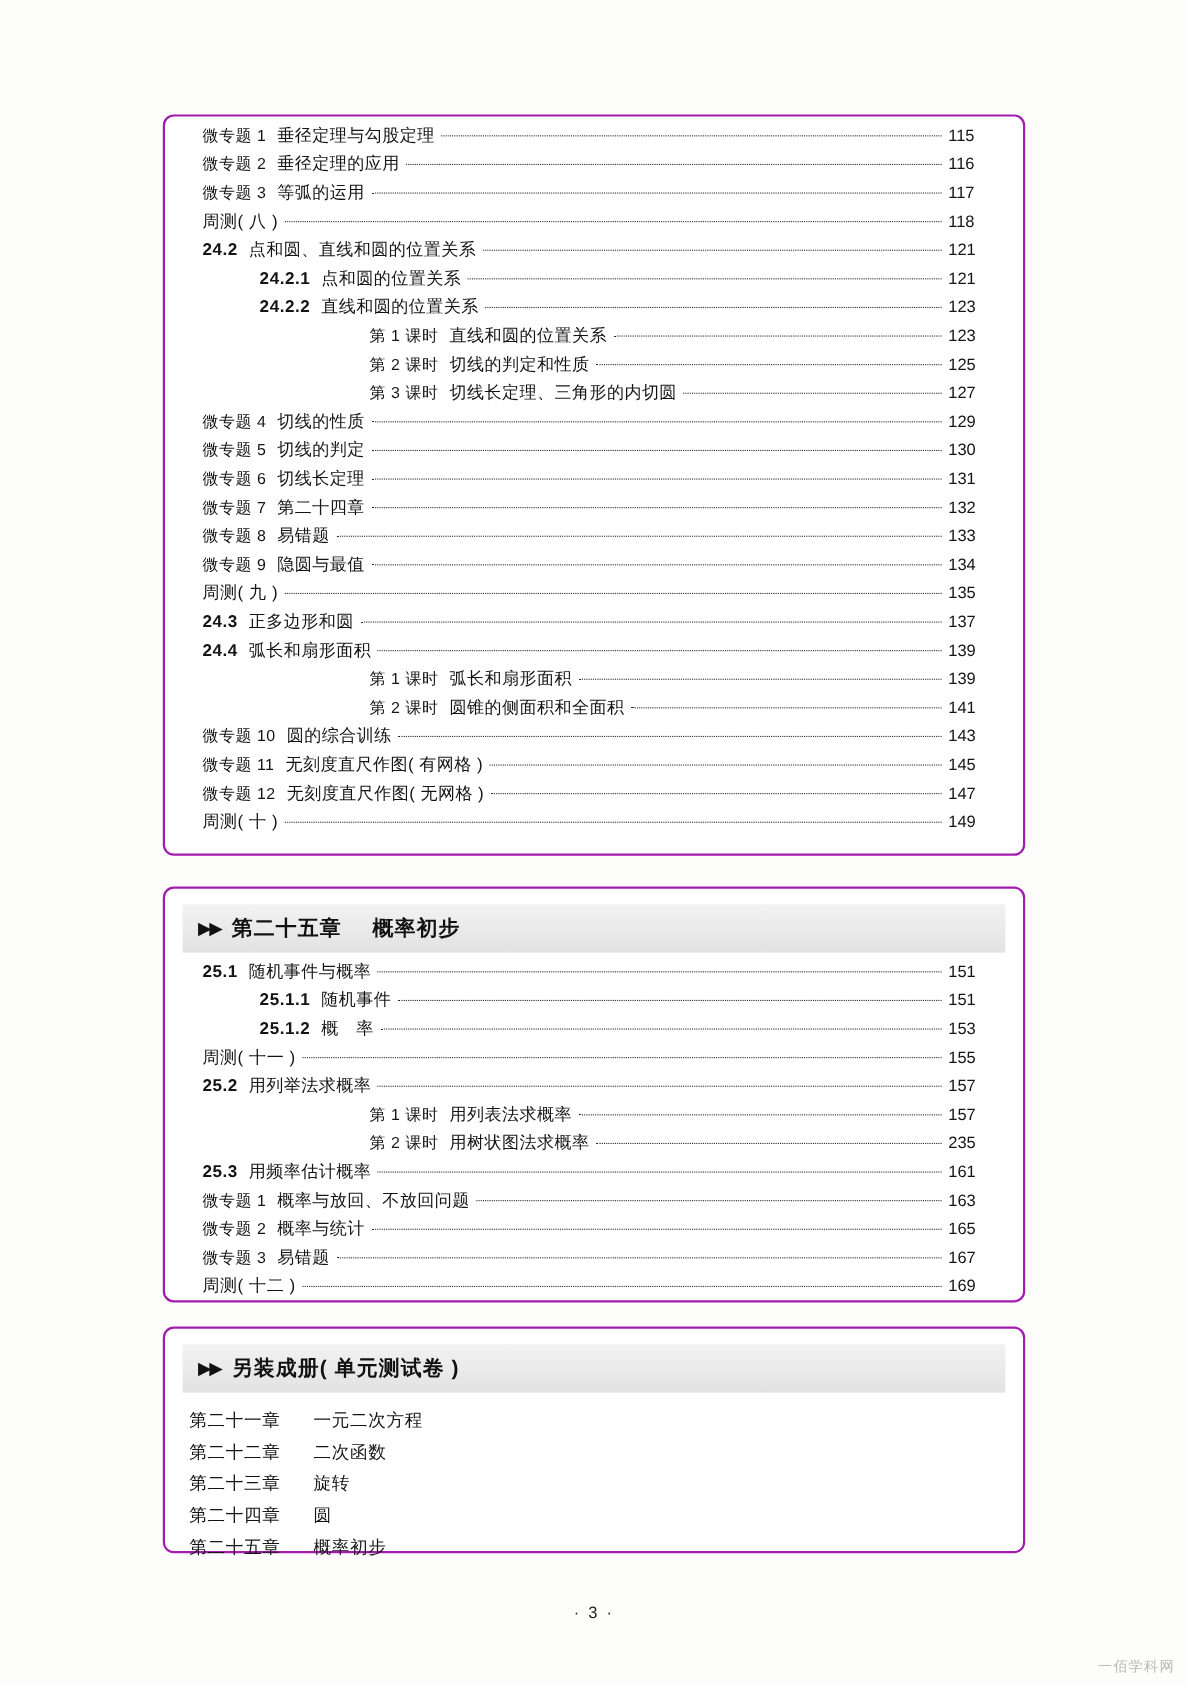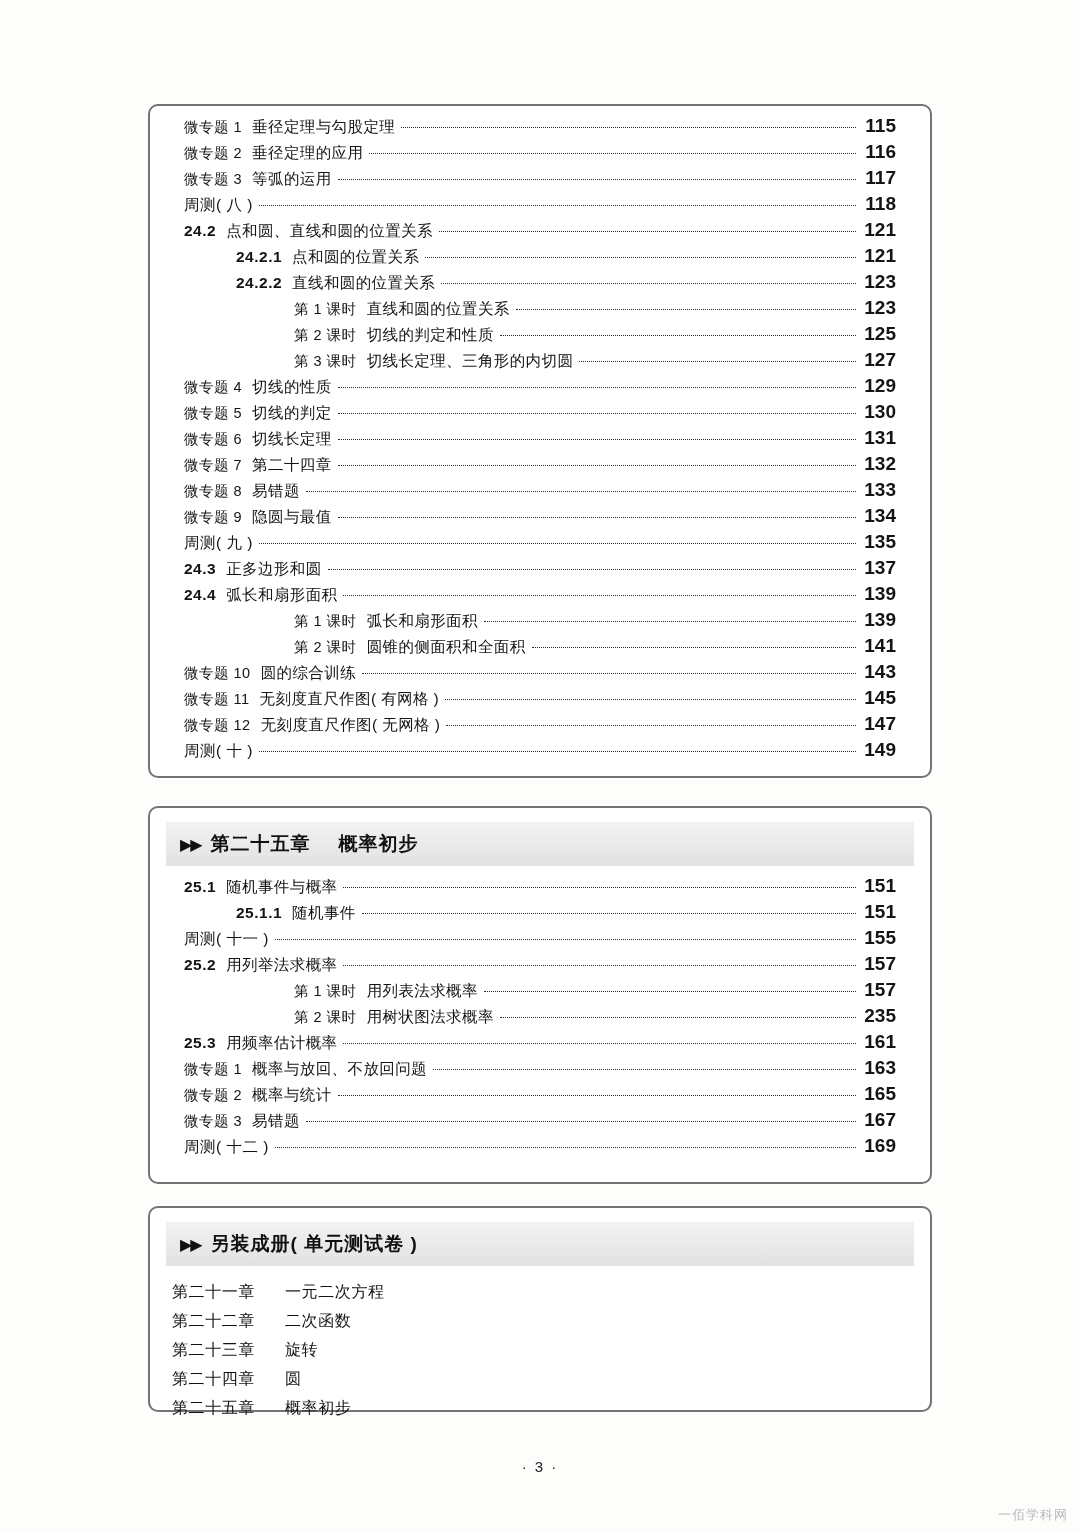--- a/index.html
+++ b/index.html
@@ -19,21 +19,21 @@
     position: absolute;
     left: 0; top: 0;
     width: 1080px;
     height: 1532px;
     background: #fdfdfb;
   }
 
   
   .panel {
     position: absolute;
-    border: 2px solid #737373;
+    border: 2px solid #a21caf;
     border-radius: 10px;
     background: #ffffff;
     box-sizing: border-box;
   }
   #panel-ch24 { left: 148px; top: 104px; width: 784px; height: 674px; }
   #panel-ch25 { left: 148px; top: 806px; width: 784px; height: 378px; }
   #panel-extra { left: 148px; top: 1206px; width: 784px; height: 206px; }
 
   
   .chapter-head {
@@ -87,33 +87,31 @@
   .dots {
     flex: 1 1 auto;
     margin: 0 6px;
     border-bottom: 1.5px dotted #2a2a2a;
     transform: translateY(-4px);
     min-width: 20px;
   }
   .page-no {
     flex: 0 0 auto;
     width: 34px;
-    text-align: right;
-    font-size: 19px;
-    font-weight: bold;
+    font-size: 15px;
   }
 
   
   .lvl-0 { padding-left: 0px; }
   .lvl-1 { padding-left: 52px; }
   .lvl-2 { padding-left: 110px; }
 
   .micro .num { font-weight: normal; font-size: 14.5px; }
   .week .num { font-weight: normal; }
-  .lesson .num { font-weight: normal; font-size: 14.5px; }
+  .lesson .num { font-weight: normal; font-size: 14.5px; margin-left: 42px; }
 
   
   .extra-list {
     padding: 18px 34px 0 22px;
   }
   .extra-row {
     font-size: 16px;
     line-height: 1;
     height: 29px;
     color: #141414;
@@ -310,20 +308,26 @@
           <span class="num">25.1</span>
           <span class="label">随机事件与概率</span>
           <span class="dots"></span>
           <span class="page-no">151</span>
         </div>
         <div class="row lvl-1 sub">
           <span class="num">25.1.1</span>
           <span class="label">随机事件</span>
           <span class="dots"></span>
           <span class="page-no">151</span>
+        </div>
+        <div class="row lvl-1 sub">
+          <span class="num">25.1.2</span>
+          <span class="label">概　率</span>
+          <span class="dots"></span>
+          <span class="page-no">153</span>
         </div>
         <div class="row lvl-0 week">
           <span class="num">周测( 十一 )</span>
           <span class="dots"></span>
           <span class="page-no">155</span>
         </div>
         <div class="row lvl-0 section">
           <span class="num">25.2</span>
           <span class="label">用列举法求概率</span>
           <span class="dots"></span>

